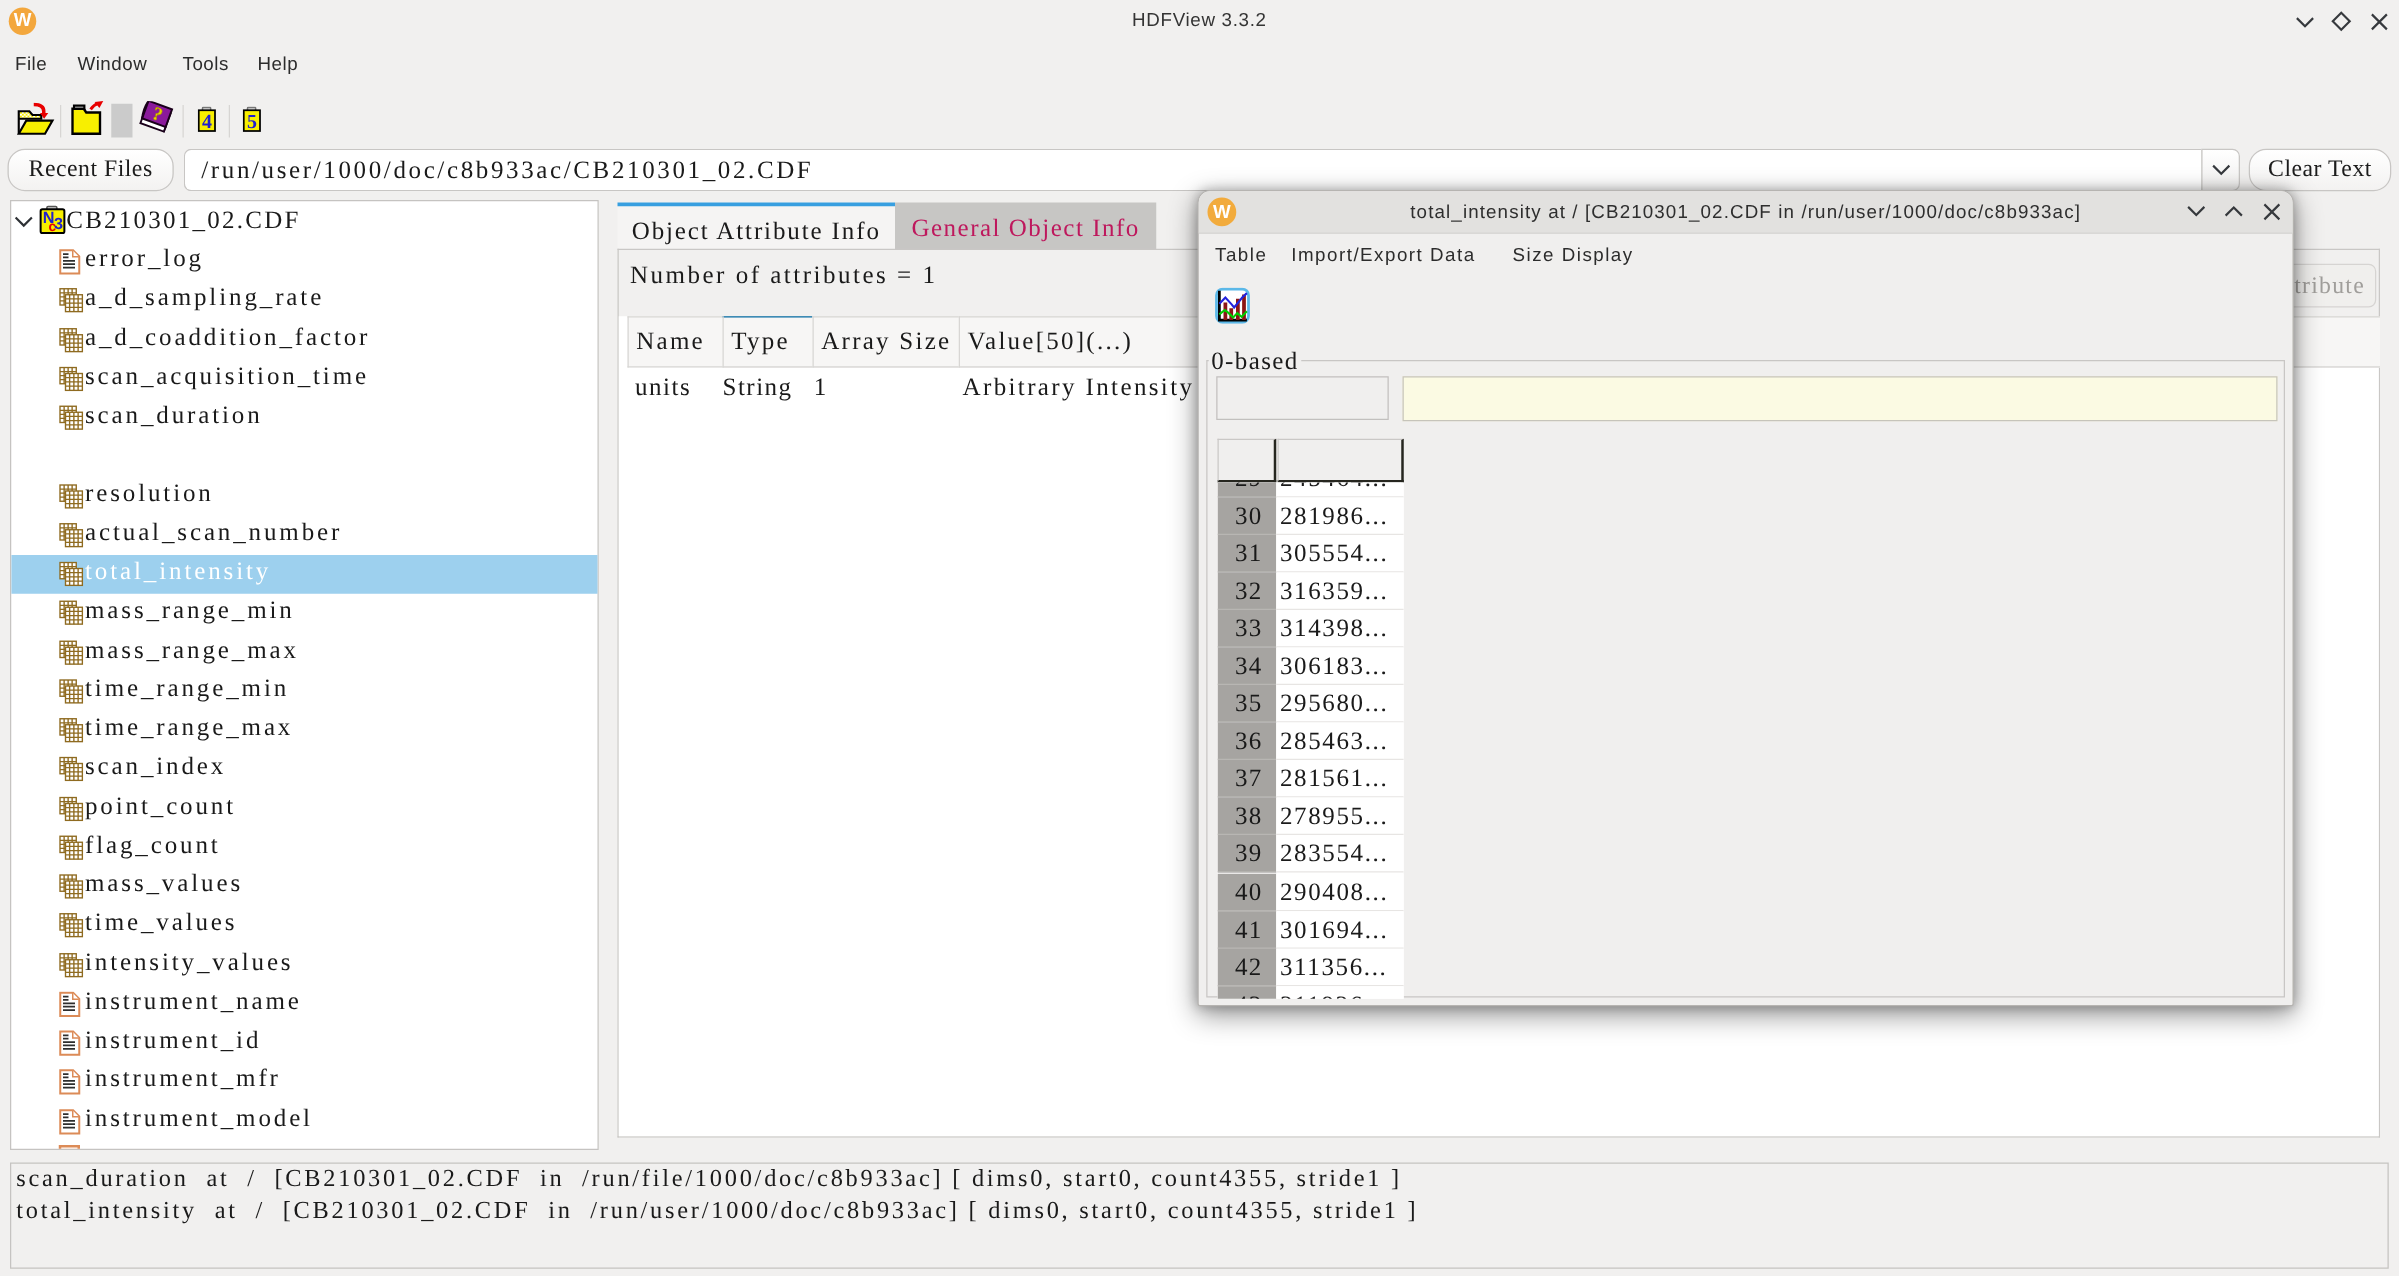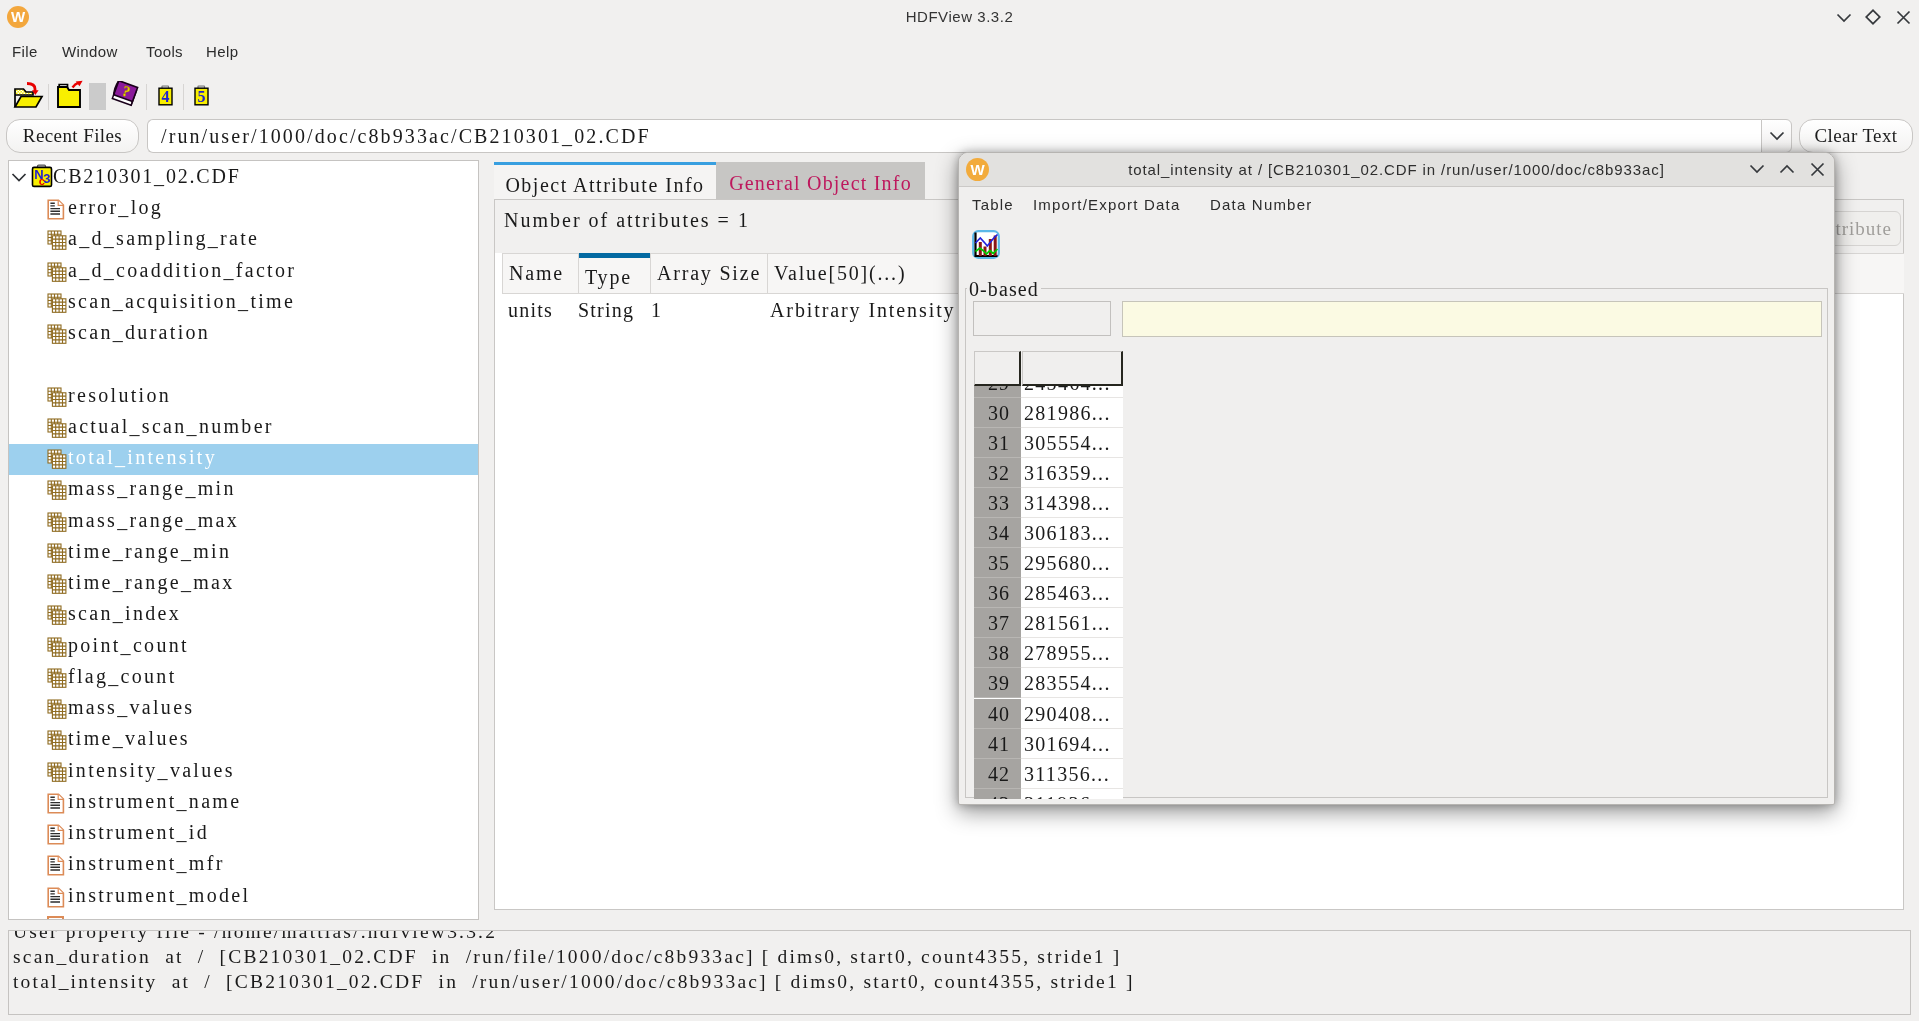--- a/index.html
+++ b/index.html
@@ -398,53 +398,52 @@
 <div class="abs tab2">General Object Info</div>
 <div class="abs tabline"></div>
 <div class="abs panelL"></div>
 <div class="abs panelR"></div>
 <div class="abs panelB"></div>
 <div class="abs nattr">Number of attributes = 1</div>
 <div class="abs delbtn">Delete Attribute</div>
 <div class="abs attrwhite"></div>
 <div class="abs ahead" style="left:502px;width:1402px">Name</div>
 <div class="abs avline" style="left:502px"></div>
-<div class="abs ahead" style="left:578px;width:72px;border-top:5px solid #0369a1">Type</div>
+<div class="abs ahead" style="left:578px;width:72px;border-top:1px solid #0369a1">Type</div>
 <div class="abs avline" style="left:578px"></div>
 <div class="abs ahead" style="left:650px;width:117px">Array Size</div>
 <div class="abs avline" style="left:650px"></div>
 <div class="abs ahead" style="left:767px;width:1137px">Value[50](...)</div>
 <div class="abs avline" style="left:767px"></div>
 <div class="abs acell" style="left:508px">units</div>
 <div class="abs acell" style="left:578px">String</div>
 <div class="abs acell" style="left:651px">1</div>
 <div class="abs acell" style="left:770px;letter-spacing:1.9px">Arbitrary Intensity</div>
 
 <div class="abs status">
-<div class="first">User property file - /home/mattias/.hdfview3.3.2</div>
 <div>scan_duration  at  /  [CB210301_02.CDF  in  /run/file/1000/doc/c8b933ac] [ dims0, start0, count4355, stride1 ]</div>
 <div>total_intensity  at  /  [CB210301_02.CDF  in  /run/user/1000/doc/c8b933ac] [ dims0, start0, count4355, stride1 ]</div>
 </div>
 
 <div class="abs cwin">
 <div class="in ctitle"></div>
 <div class="in ctitletxt">total_intensity at / [CB210301_02.CDF in /run/user/1000/doc/c8b933ac]</div>
 <div class="in clogo">W</div>
 <svg class="in" style="left:790px;top:9px" width="16" height="14" viewBox="0 0 16 14">
       <path d="M1.5 3.5l6.5 6.5 6.5-6.5" fill="none" stroke="#36393d" stroke-width="1.7"></path>
     </svg>
 <svg class="in" style="left:820px;top:9px" width="16" height="14" viewBox="0 0 16 14">
       <path d="M1.5 10.5l6.5-6.5 6.5 6.5" fill="none" stroke="#36393d" stroke-width="1.7"></path>
     </svg>
 <svg class="in" style="left:851px;top:9px" width="15" height="15" viewBox="0 0 15 15">
       <path d="M1.5 1.5l12 12M13.5 1.5l-12 12" fill="none" stroke="#36393d" stroke-width="1.7"></path>
     </svg>
 <div class="in cmenu" style="left:13px">Table</div>
     <div class="in cmenu" style="left:74px">Import/Export Data</div>
-    <div class="in cmenu" style="left:251px">Data Number</div>
+    <div class="in cmenu" style="left:251px">Size Display</div>
 <svg class="abs in" style="left:13px;top:77px" width="28" height="29" viewBox="0 0 28 29">
 <rect x="1.2" y="1.2" width="25.6" height="26.6" rx="5" fill="#fff" stroke="#5bb8e8" stroke-width="2.2"></rect>
 <path d="M3.5 2.5V26h22" fill="none" stroke="#000" stroke-width="2.2"></path>
 <path d="M8.3 26V12M13 26V16.5M18.3 26V9M23.2 26V5.5" stroke="#8b1616" stroke-width="3"></path>
 <path d="M3.5 13l4.8-5 5 5.5 2 2.5 6.5-8 3.7-3.5" fill="none" stroke="#2222dd" stroke-width="1.7"></path>
 <path d="M3.5 21.5l4.3-3.5 3.2 2.5 3.5 3.5 3.3-3.5 3.5 3 4.2-4.5" fill="none" stroke="#00cc00" stroke-width="1.7"></path>
 </svg>
 <div class="in grp"></div>
 <div class="in grplabel">0-based</div>
 <div class="in fld1"></div>

